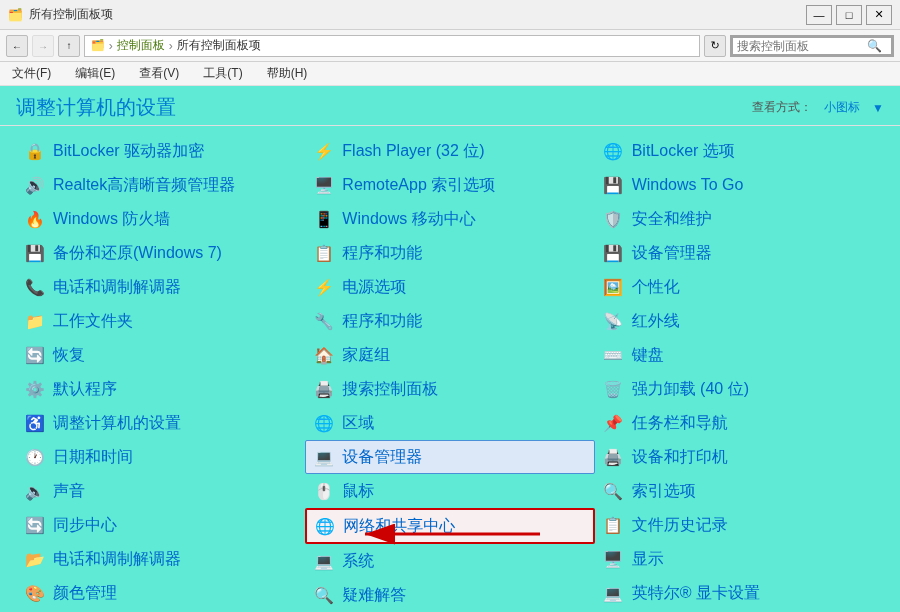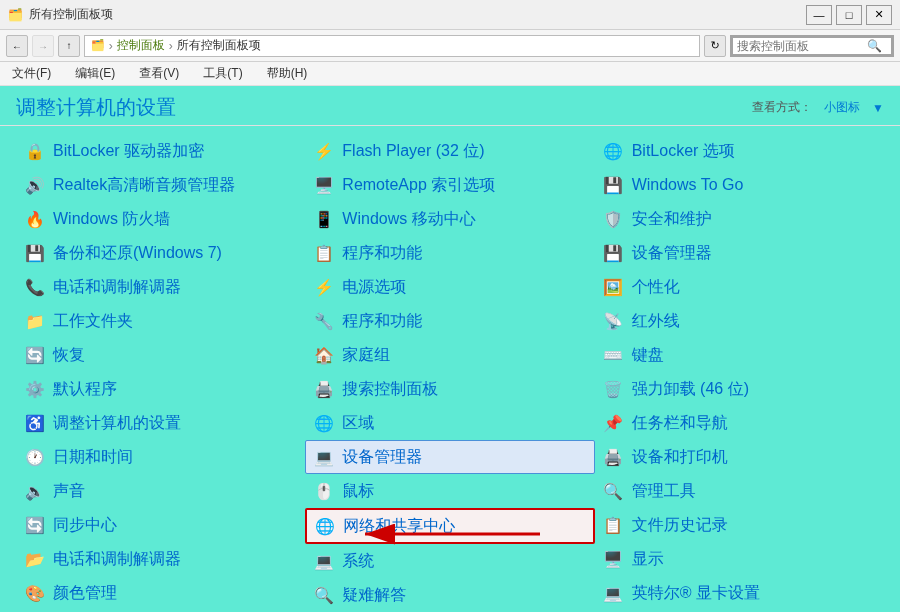--- a/index.html
+++ b/index.html
@@ -408,33 +408,33 @@
         <div class="cp-item">
           <span class="item-icon">📡</span>
           <span class="item-label"><a href="#">红外线</a></span>
         </div>
         <div class="cp-item">
           <span class="item-icon">⌨️</span>
           <span class="item-label"><a href="#">键盘</a></span>
         </div>
         <div class="cp-item">
           <span class="item-icon">🗑️</span>
-          <span class="item-label"><a href="#">强力卸载 (46 位)</a></span>
+          <span class="item-label"><a href="#">强力卸载 (40 位)</a></span>
         </div>
         <div class="cp-item">
           <span class="item-icon">📌</span>
           <span class="item-label"><a href="#">任务栏和导航</a></span>
         </div>
         <div class="cp-item">
           <span class="item-icon">🖨️</span>
           <span class="item-label"><a href="#">设备和打印机</a></span>
         </div>
         <div class="cp-item">
           <span class="item-icon">🔍</span>
-          <span class="item-label"><a href="#">管理工具</a></span>
+          <span class="item-label"><a href="#">索引选项</a></span>
         </div>
         <div class="cp-item">
           <span class="item-icon">📋</span>
           <span class="item-label"><a href="#">文件历史记录</a></span>
         </div>
         <div class="cp-item">
           <span class="item-icon">🖥️</span>
           <span class="item-label"><a href="#">显示</a></span>
         </div>
         <div class="cp-item">

